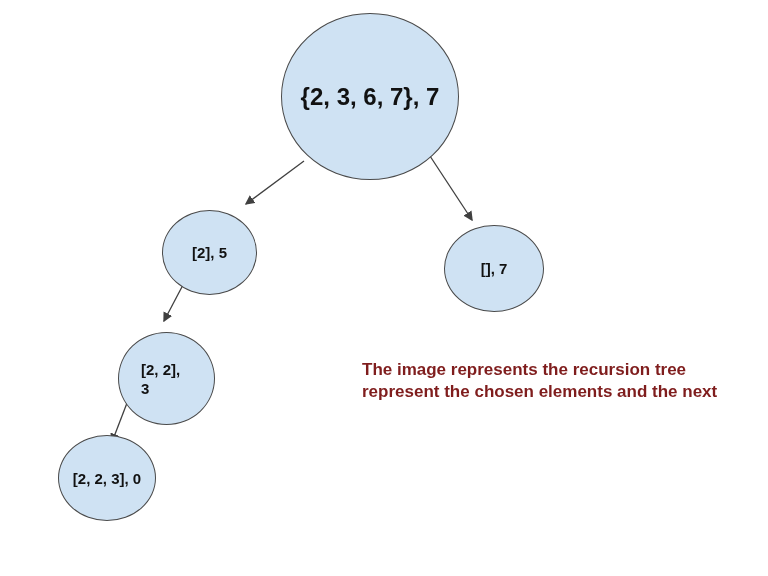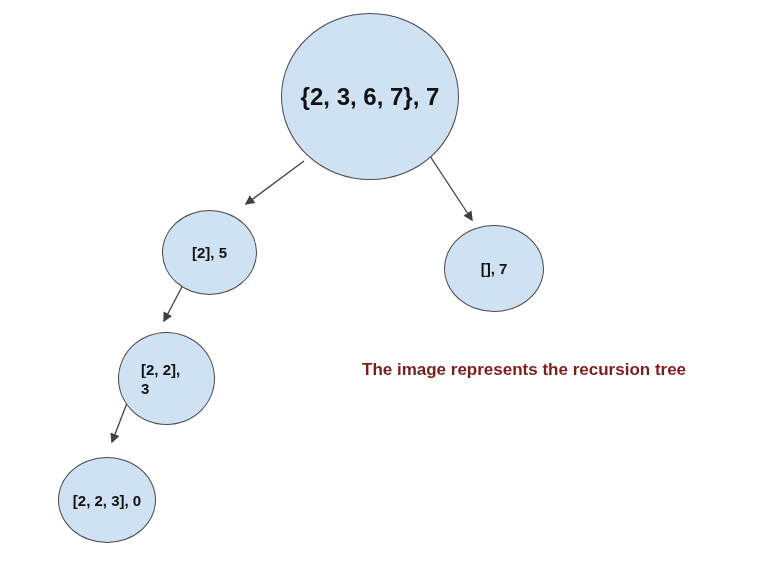--- a/index.html
+++ b/index.html
@@ -68,21 +68,21 @@
     left: 118px;
     top: 332px;
     width: 97px;
     height: 93px;
     align-items: flex-start;
     padding-left: 22px;
     text-align: left;
   }
   #node-left-greatgrandchild {
     left: 58px;
-    top: 457px;
+    top: 435px;
     width: 98px;
     height: 86px;
   }
   .two-line-label span {
     display: block;
   }
   #caption {
     position: absolute;
     left: 362px;
     top: 343px;
@@ -132,15 +132,16 @@
       <span>3</span>
     </span>
   </div>
 
   <div class="node" id="node-left-greatgrandchild">
     <span class="node-label">[2, 2, 3], 0</span>
   </div>
 
   <div id="caption">
     <span class="caption-line">The image represents the recursion tree</span>
+    <span class="caption-line">represent the chosen elements and the next</span>
   </div>
 
 </div>
 
 </body></html>

